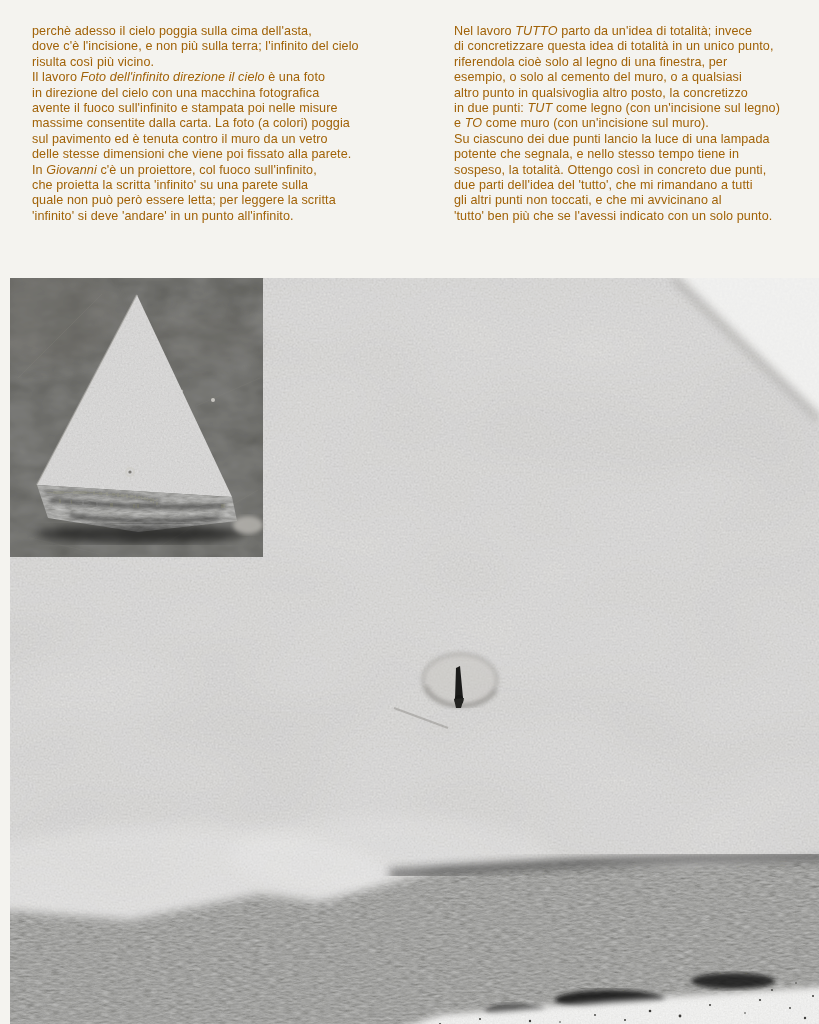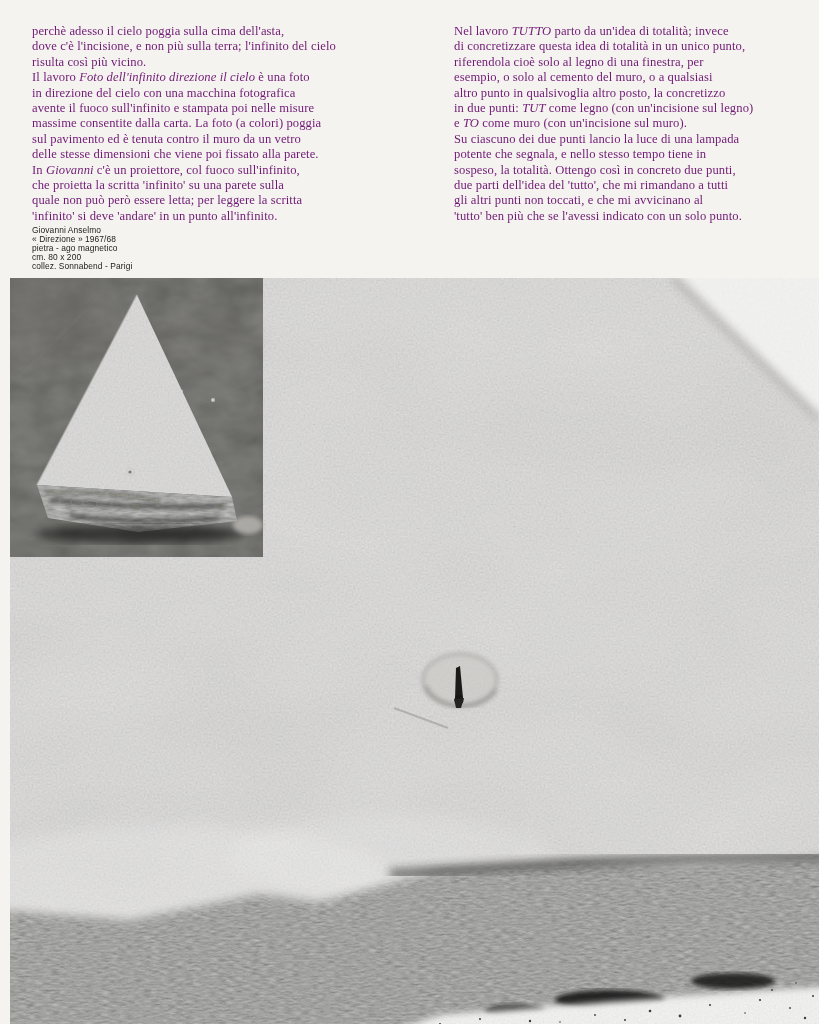--- a/index.html
+++ b/index.html
@@ -5,21 +5,21 @@
   html,body{margin:0;padding:0;}
   body{
     width:819px;height:1024px;overflow:hidden;position:relative;
     background:#f4f3ef;
     font-family:"Liberation Sans", sans-serif;
   }
   .page{position:absolute;inset:0;}
   .col{
     position:absolute;top:24px;
     font-size:12.6px;line-height:15.4px;letter-spacing:0.1px;
-    color:#701a75;white-space:pre;font-weight:400;font-family:Liberation Serif, serif;
+    color:#a16207;white-space:pre;font-weight:400;
   }
   .col .it{font-style:italic;}
   .col-left{left:32px;}
   .col-right{left:454px;}
   .caption{
     position:absolute;left:32px;top:226px;
     font-size:8.4px;line-height:8.9px;letter-spacing:0.1px;
     color:#222;white-space:pre;
   }
   figure.photo{
@@ -54,25 +54,20 @@
 altro punto in qualsivoglia altro posto, la concretizzo
 in due punti: </span><span class="it">TUT</span><span> come legno (con un'incisione sul legno)
 e </span><span class="it">TO</span><span> come muro (con un'incisione sul muro).
 Su ciascuno dei due punti lancio la luce di una lampada
 potente che segnala, e nello stesso tempo tiene in
 sospeso, la totalità. Ottengo così in concreto due punti,
 due parti dell'idea del 'tutto', che mi rimandano a tutti
 gli altri punti non toccati, e che mi avvicinano al
 'tutto' ben più che se l'avessi indicato con un solo punto.</span></div>
 
-  <div class="caption">Giovanni Anselmo
-« Direzione » 1967/68
-pietra - ago magnetico
-cm. 80 x 200
-collez. Sonnabend - Parigi</div>
 
   <figure class="photo">
     <svg width="809" height="746" viewBox="0 0 809 746" xmlns="http://www.w3.org/2000/svg">
       <defs>
         <filter id="fStone" x="0%" y="0%" width="100%" height="100%">
           <feTurbulence type="fractalNoise" baseFrequency="0.5" numOctaves="3" seed="4"></feTurbulence>
           <feColorMatrix type="matrix" values="0.33 0.33 0.33 0 0  0.33 0.33 0.33 0 0  0.33 0.33 0.33 0 0  0 0 0 0 1"></feColorMatrix>
           <feComponentTransfer result="tex">
             <feFuncR type="linear" slope="0.30" intercept="0.56"></feFuncR>
             <feFuncG type="linear" slope="0.30" intercept="0.555"></feFuncG>

